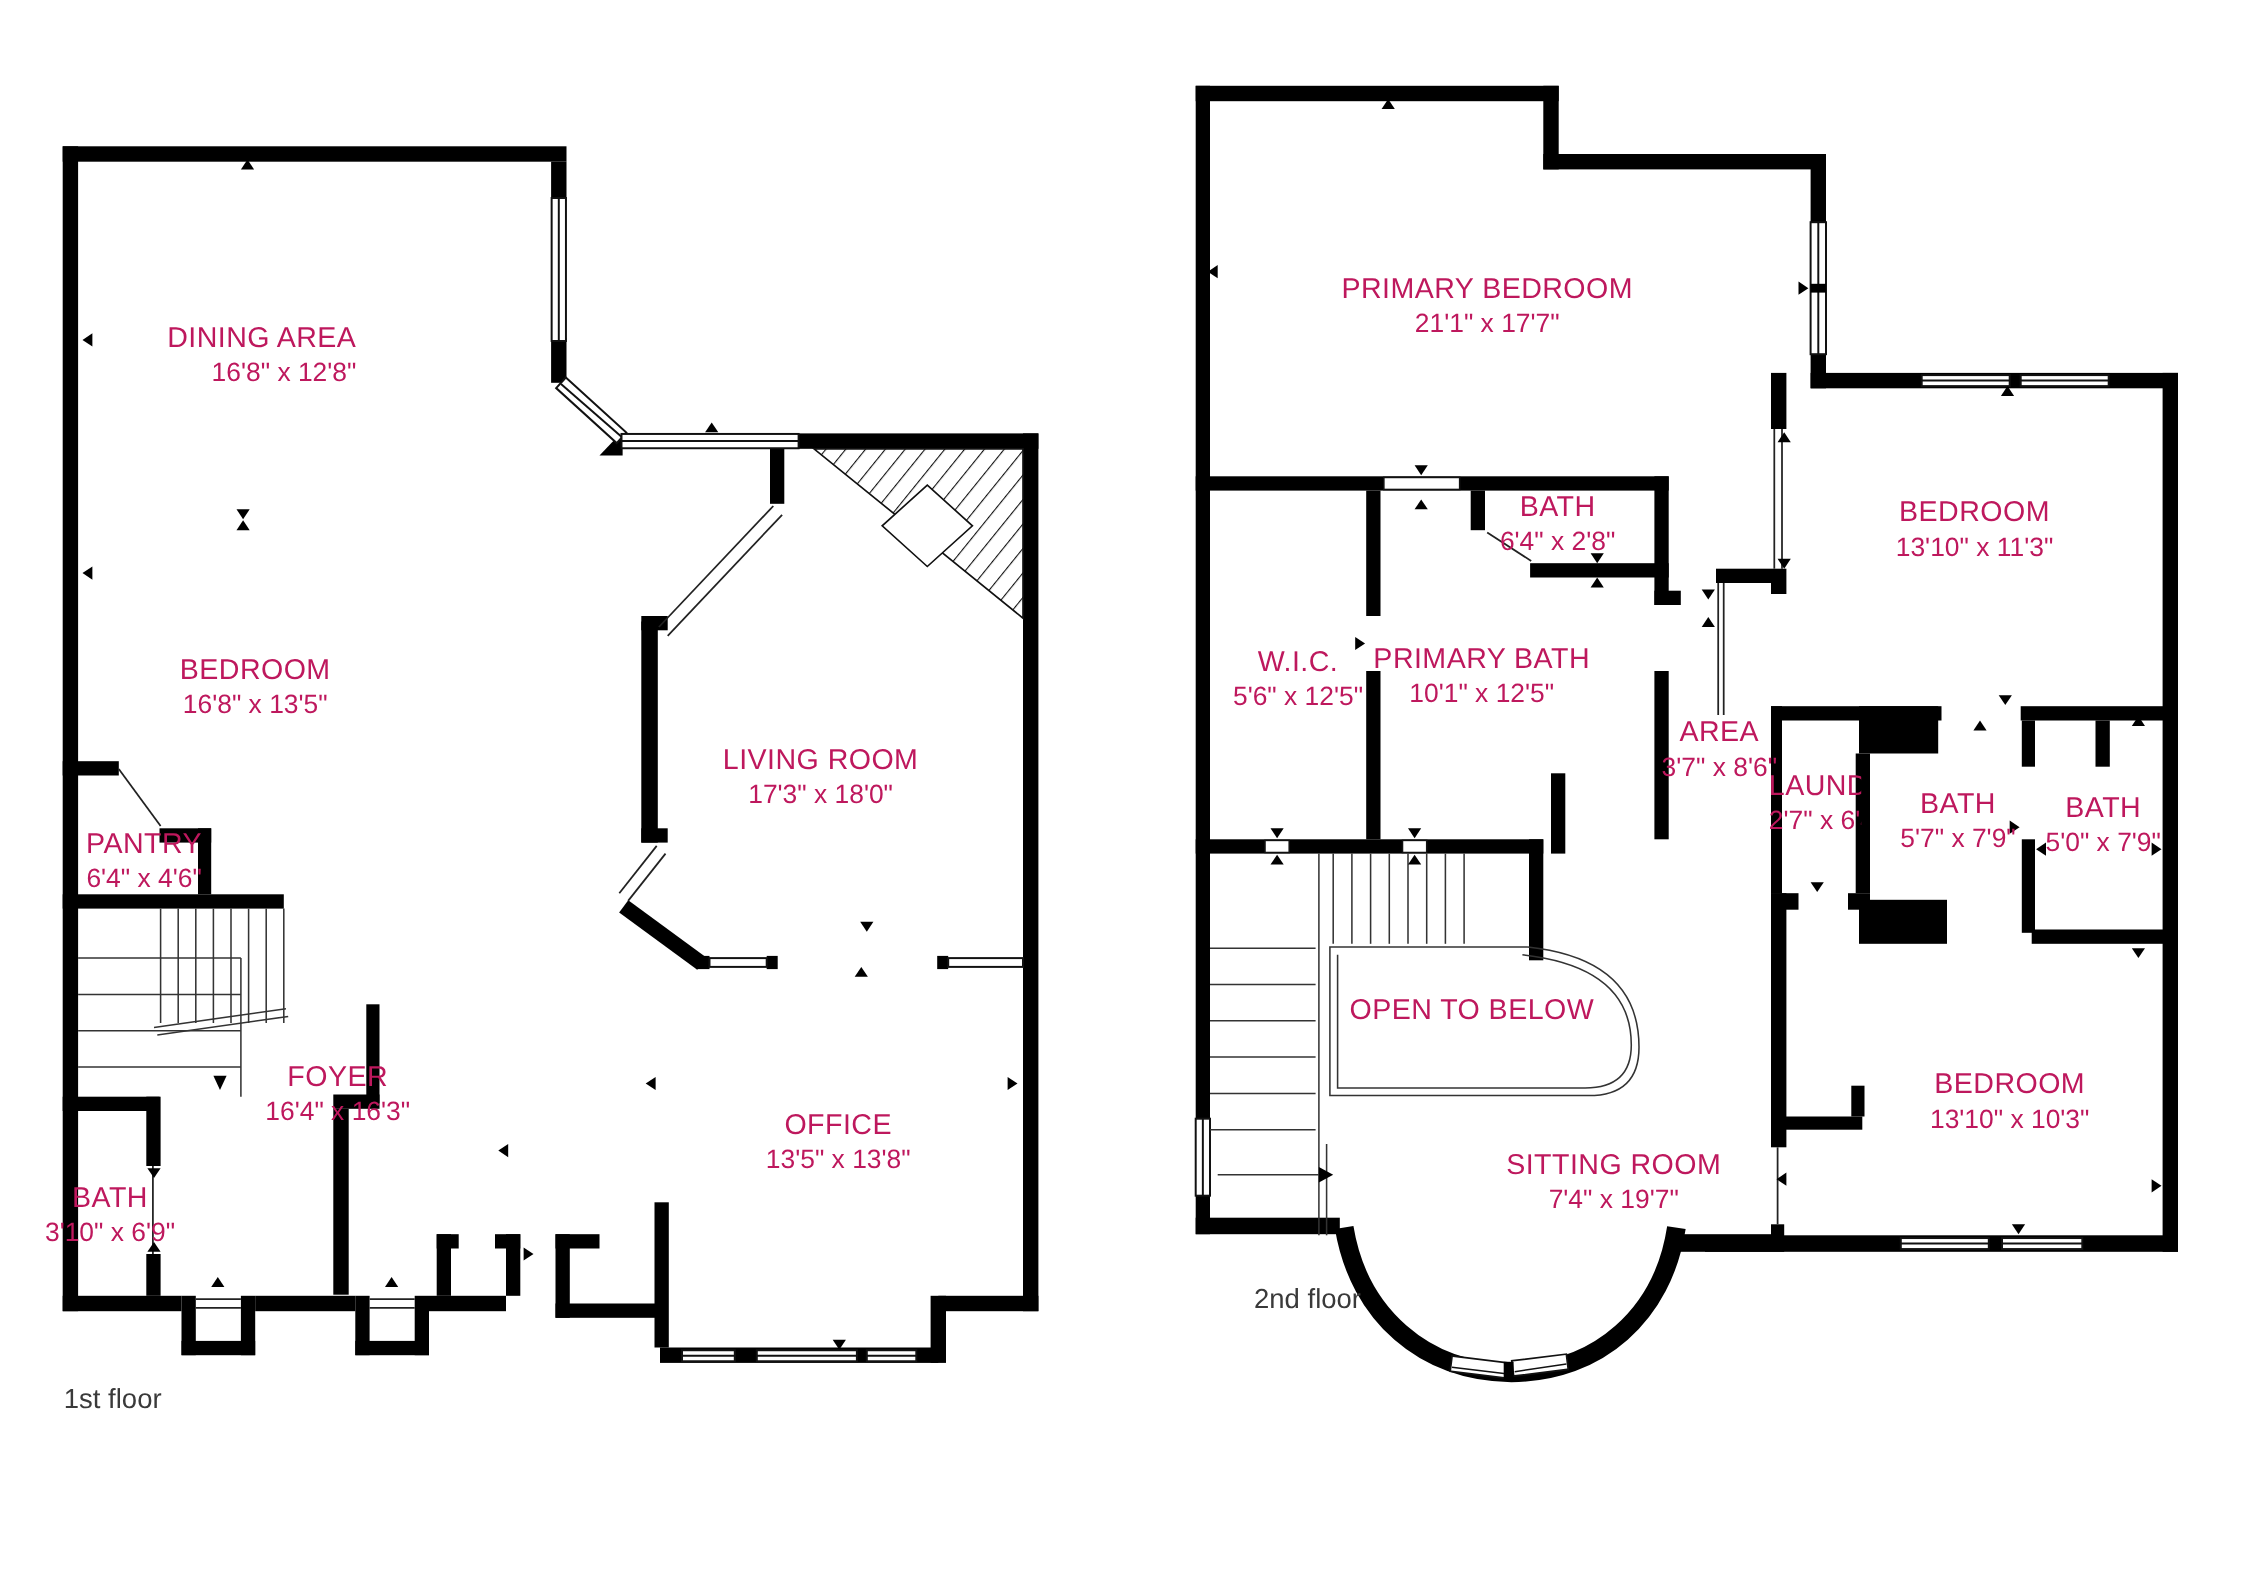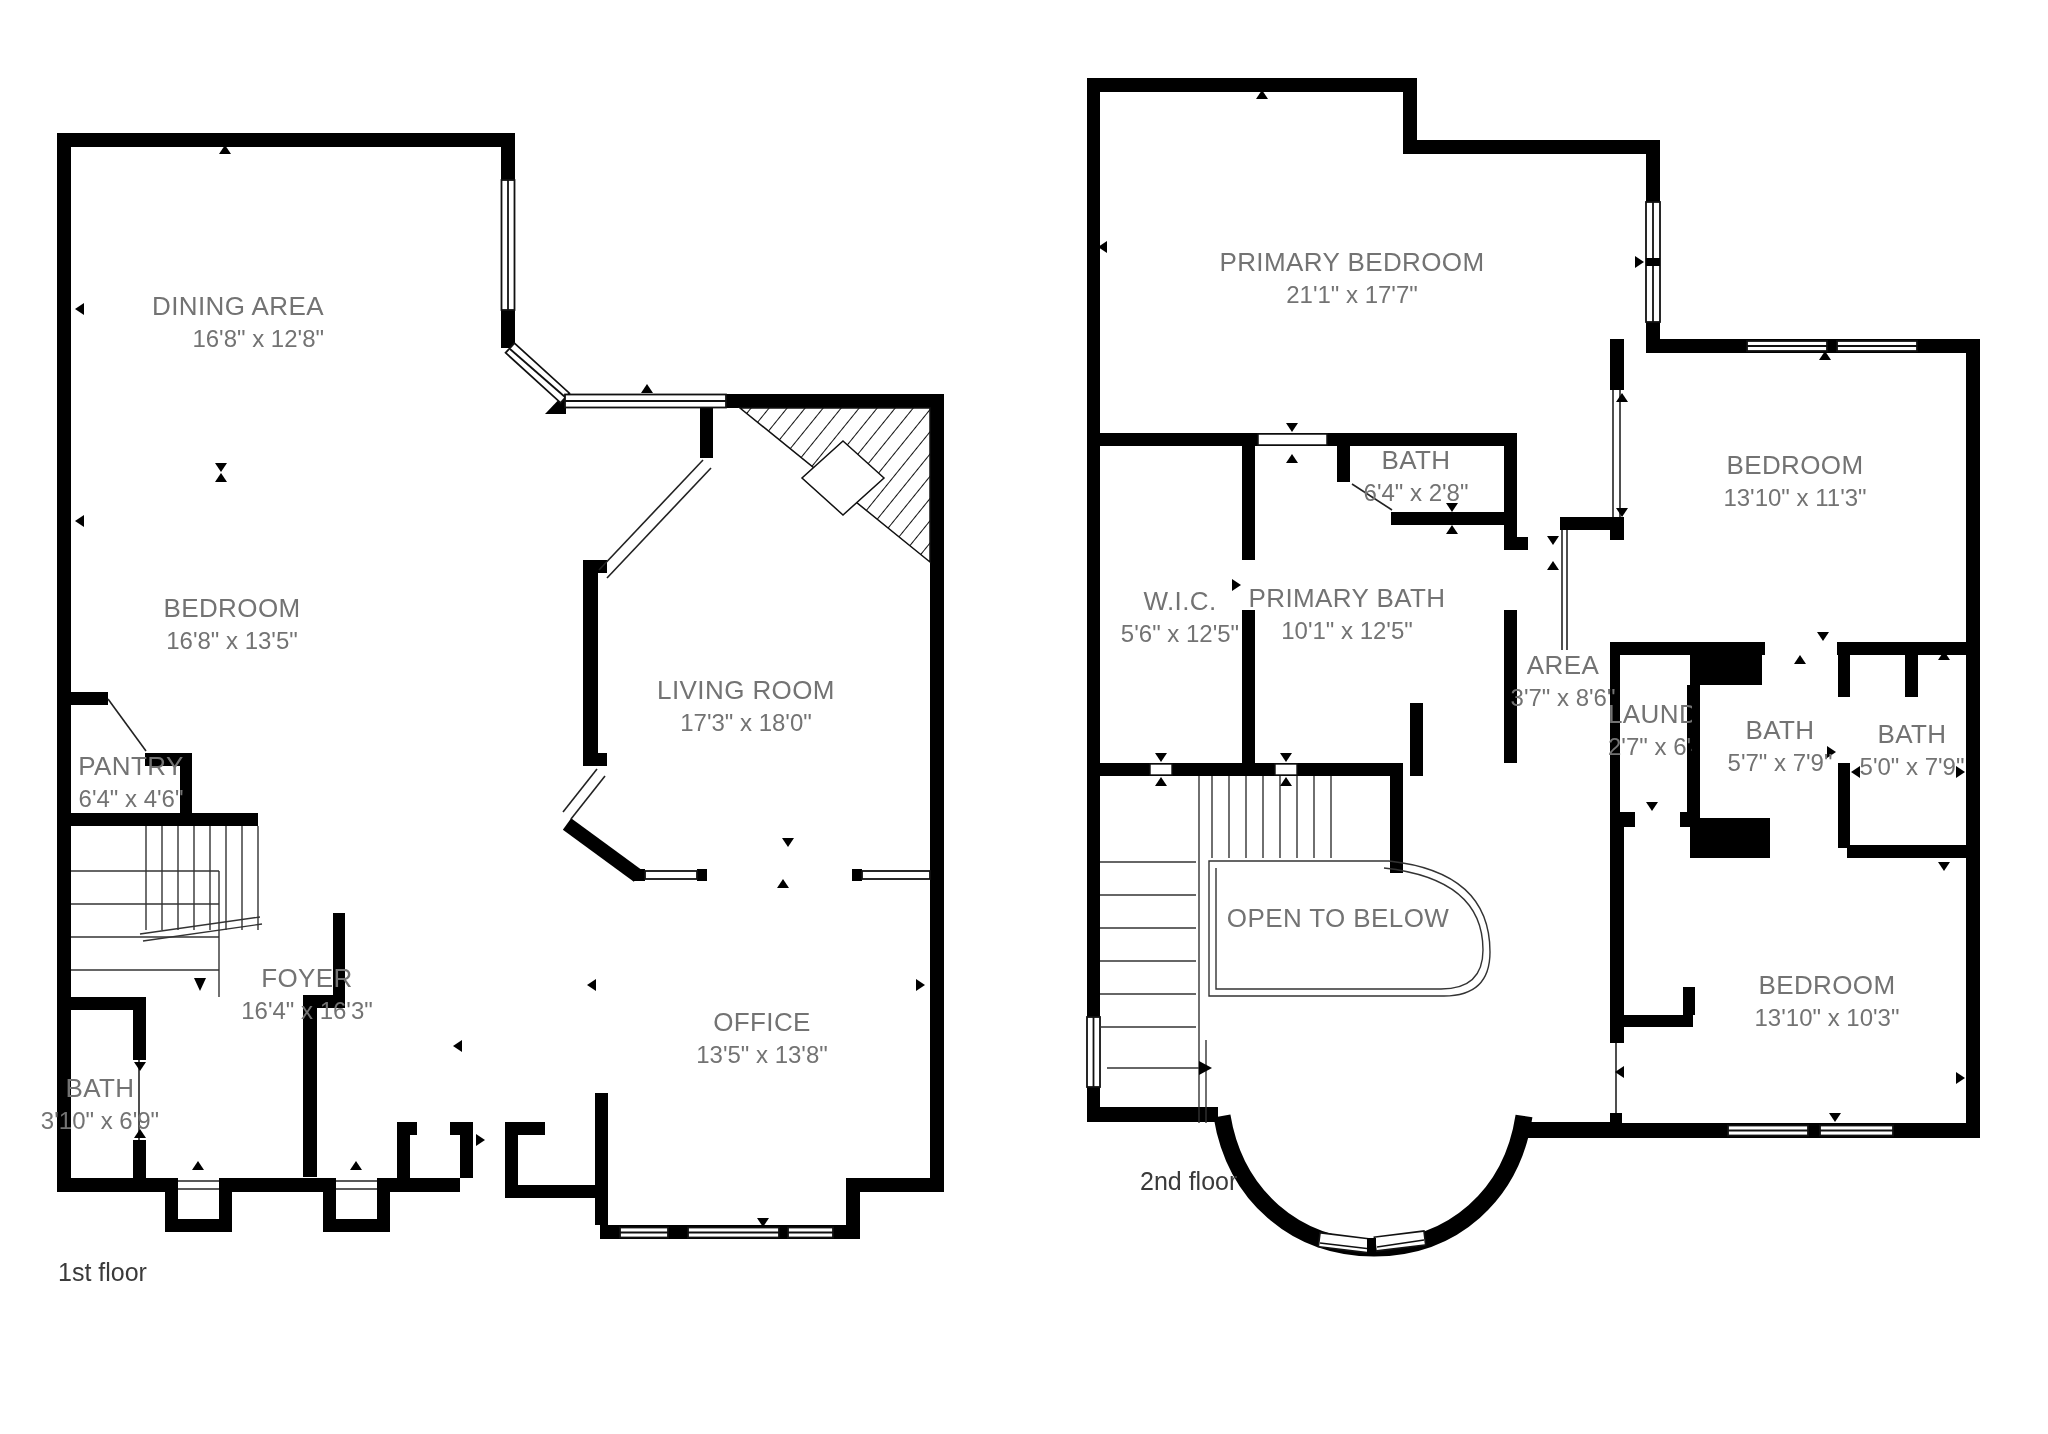--- a/index.html
+++ b/index.html
@@ -1,20 +1,20 @@
 <!DOCTYPE html>
 <html><head>
 <meta charset="utf-8">
 <style>
   html,body{margin:0;padding:0;background:#fff;}
   #stage{position:relative;width:2048px;height:1434px;background:#fff;overflow:hidden;
          font-family:"Liberation Sans",sans-serif;}
   #plan-svg{position:absolute;left:0;top:0;}
   .room-label{position:absolute;transform:translate(-50%,-50%);text-align:center;
-              color:#737373;line-height:1.18;white-space:nowrap;pointer-events:none;}
+              color:#be185d;line-height:1.18;white-space:nowrap;pointer-events:none;}
   .room-label .rname{font-size:26px;letter-spacing:.4px;}
   .room-label .rdims{font-size:24px;margin-top:3px;}
   .room-label.clip{transform:translate(0,-50%);text-align:left;overflow:hidden;}
   .floor-caption{position:absolute;color:#3a3a3a;font-size:25px;white-space:nowrap;
                  pointer-events:none;}
 </style>
 </head>
 <body>
 
 <div id="stage">
@@ -374,17 +374,21 @@
   <div class="rname">BATH</div>
   <div class="rdims">5'0" x 7'9"</div>
 </div>
 <div class="room-label" style="left:1827px;top:1001px;">
   <div class="rname">BEDROOM</div>
   <div class="rdims">13'10" x 10'3"</div>
 </div>
 <div class="room-label" style="left:1338px;top:918px;">
   <div class="rname">OPEN TO BELOW</div>
 </div>
+<div class="room-label" style="left:1467px;top:1074px;">
+  <div class="rname">SITTING ROOM</div>
+  <div class="rdims">7'4" x 19'7"</div>
+</div>
 
 <div class="floor-caption" style="left:58px;top:1258px;">1st floor</div>
 <div class="floor-caption" style="left:1092px;top:1167px;margin-left:48px;">2nd floor</div>
 
 </div>
 
 </body></html>

